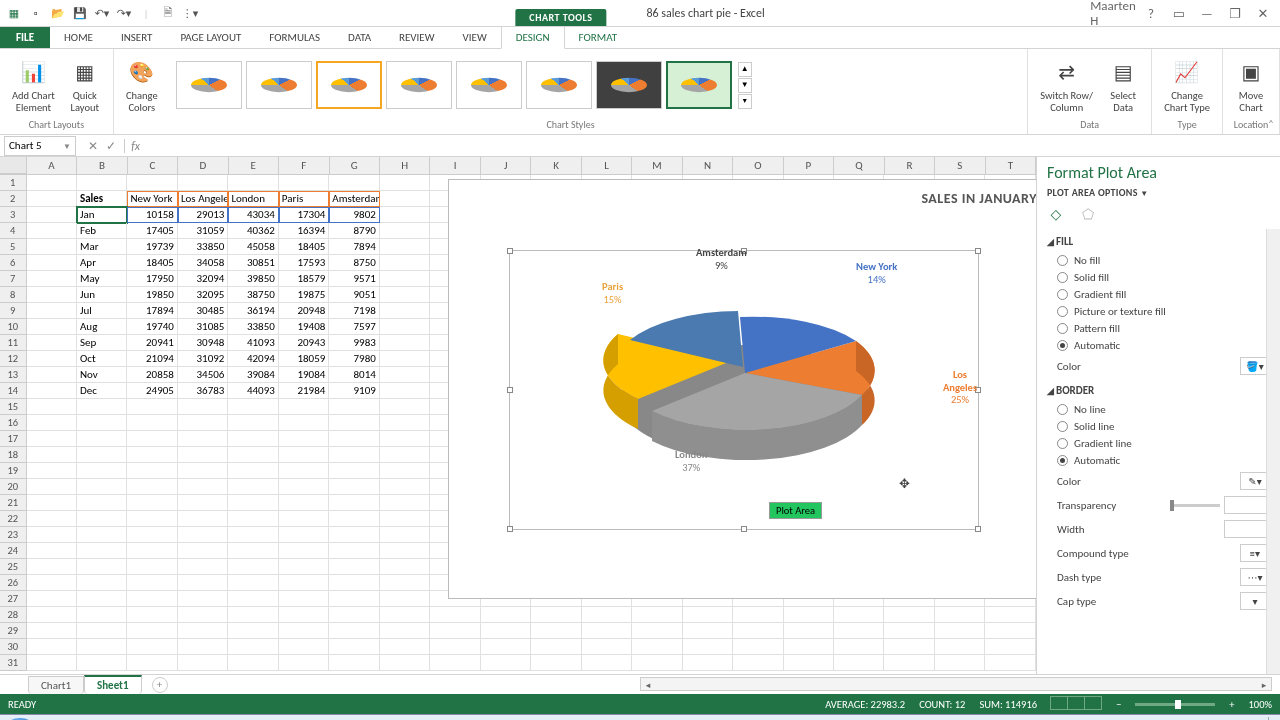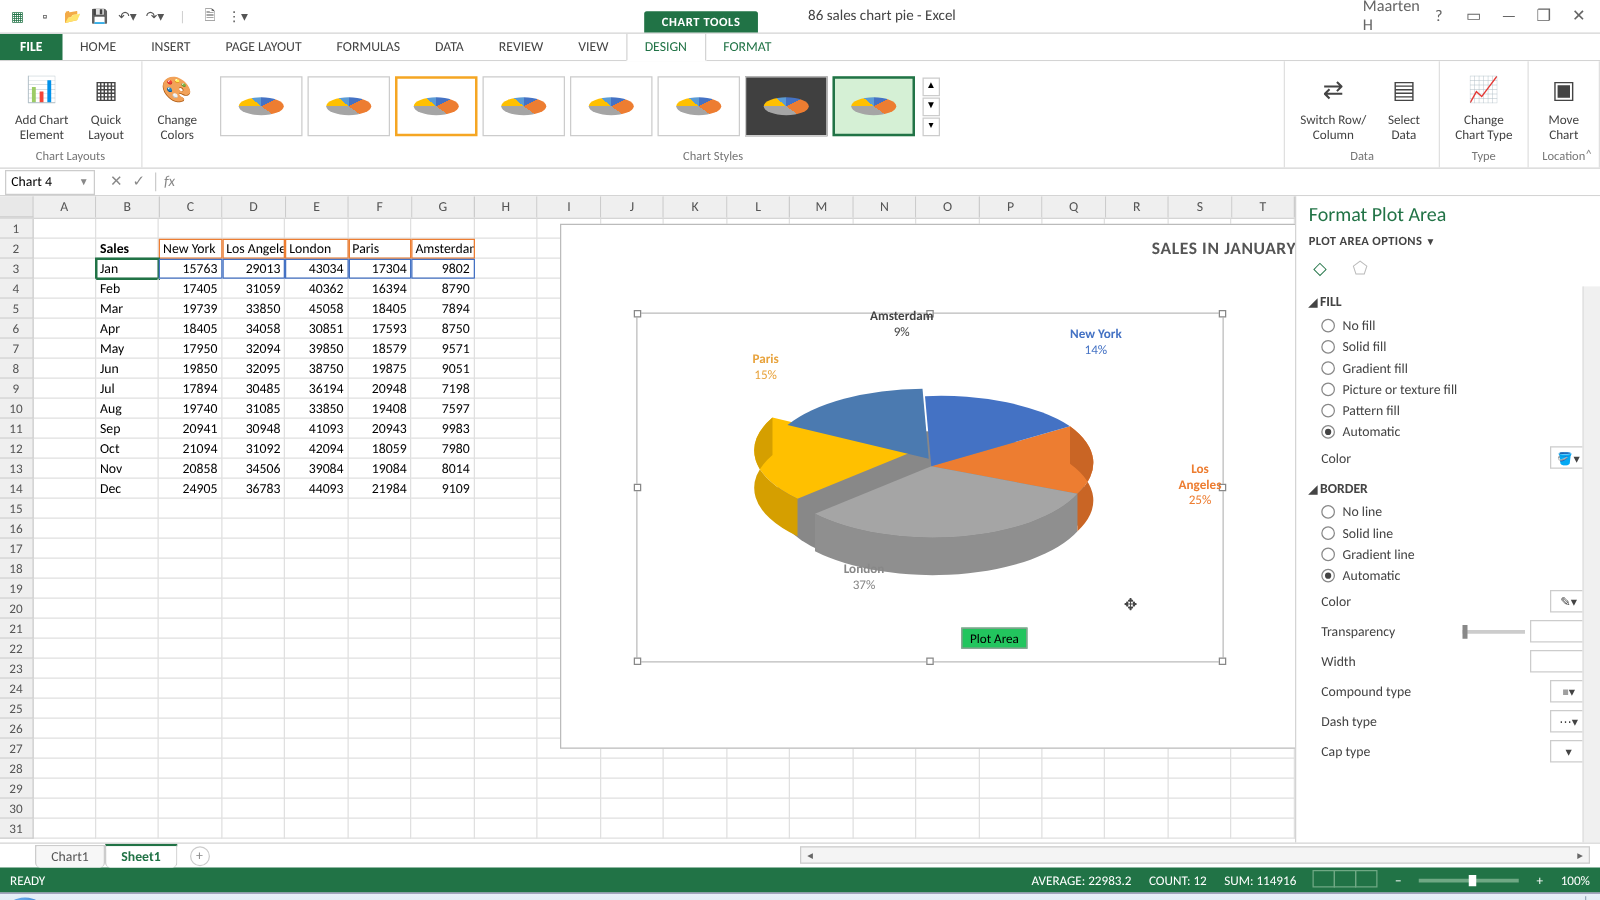--- a/index.html
+++ b/index.html
@@ -248,21 +248,21 @@
 Chart</span>
         </div>
     </div>
     <div class="rg-label">Location</div>
   </div>
   <span style="position:absolute;right:6px;color:#888;font-size:11px;cursor:pointer;margin-top:68px">˄</span>
 </div>
 
 <div class="fbar">
   <div class="namebox">
-      <span>Chart 4</span>
+      <span>Chart 5</span>
       <span style="font-size:8px;color:#888">▼</span>
     </div>
   <div class="fx-btns">
     <span>✕</span>
     <span>✓</span>
   </div>
   <span class="fx-label">fx</span>
   <input type="text" style="flex: 1 1 0%; border: none; outline: none; height: 18px; font-size: 11px;">
 </div>
 
@@ -335,21 +335,21 @@
           <div class="cell"></div>
           <div class="cell"></div>
           <div class="cell"></div>
           <div class="cell"></div>
           <div class="cell"></div>
         </div>
         <div class="row">
           <div class="rh">3</div>
           <div class="cell"></div>
           <div class="cell sel-cell">Jan</div>
-          <div class="cell r sel-range2">15763</div>
+          <div class="cell r sel-range2">10158</div>
           <div class="cell r sel-range2">29013</div>
           <div class="cell r sel-range2">43034</div>
           <div class="cell r sel-range2">17304</div>
           <div class="cell r sel-range2">9802</div>
           <div class="cell"></div>
           <div class="cell"></div>
           <div class="cell"></div>
           <div class="cell"></div>
           <div class="cell"></div>
           <div class="cell"></div>

